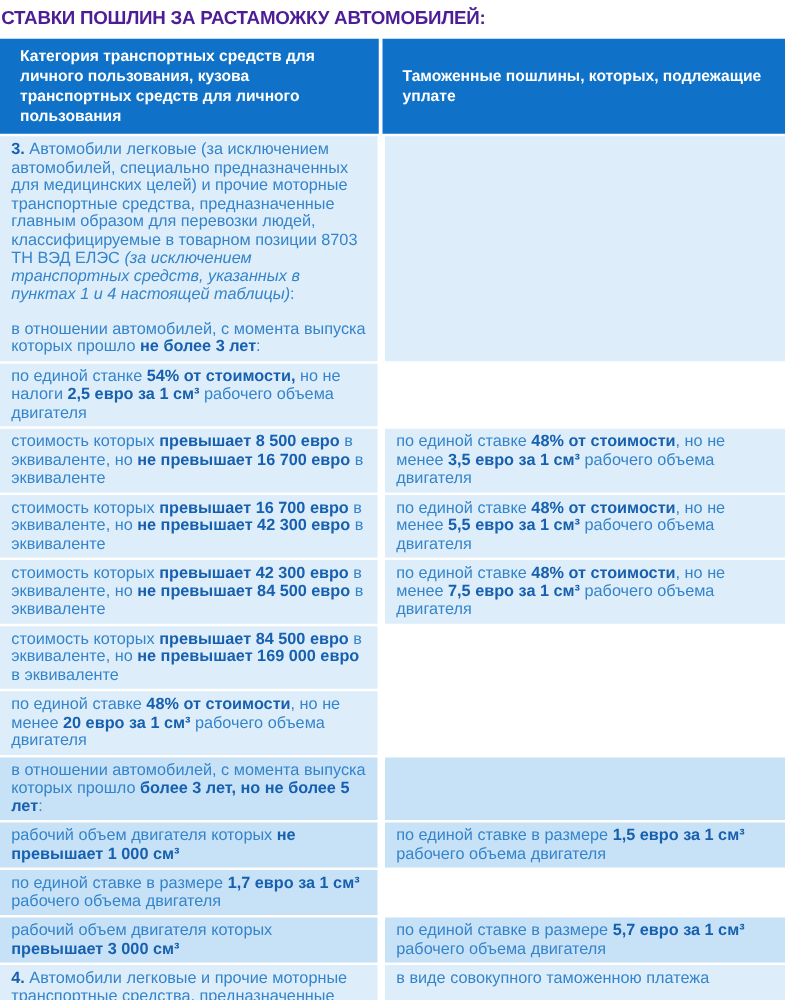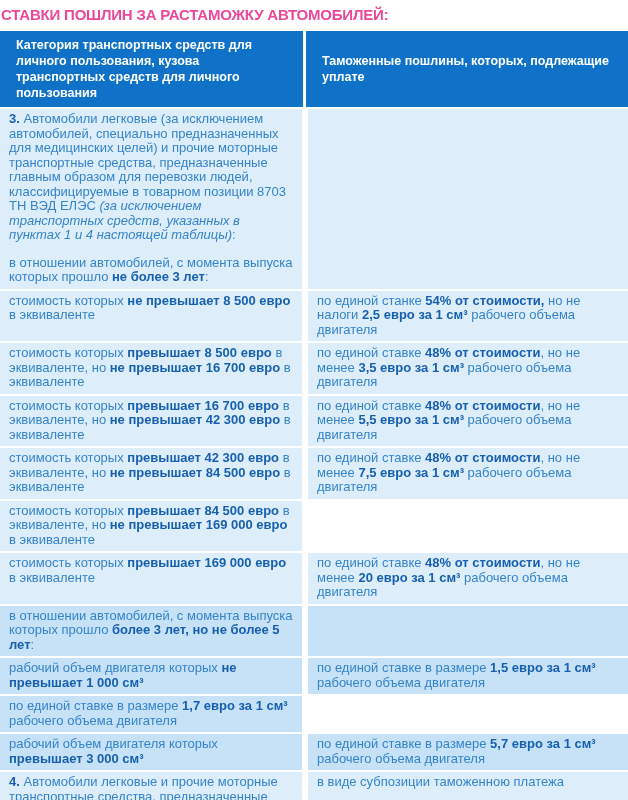--- a/index.html
+++ b/index.html
@@ -2,21 +2,21 @@
 <html lang="ru"><head>
 <meta charset="utf-8">
 <style>
   html,body{margin:0;padding:0;}
   body{
     width:628px;height:800px;overflow:hidden;background:#ffffff;
     font-family:"Liberation Sans", sans-serif;
     -webkit-font-smoothing:antialiased;
   }
   .page-title{
-    color:#ec4899;font-weight:bold;font-size:15px;line-height:18px;
+    color:#4c1d95;font-weight:bold;font-size:15px;line-height:18px;
     padding:6px 2px 7px 1px;letter-spacing:-0.2px;
   }
   .duty-table{display:flex;flex-direction:column;row-gap:2px;width:628px;}
   .thead{display:grid;grid-template-columns:303px 322px;column-gap:3px;}
   .hcell{
     background:#0f72c8;color:#ffffff;font-weight:bold;font-size:12.5px;line-height:16px;
     display:flex;align-items:center;justify-content:center;text-align:left;
     min-height:58px;padding:6px 16px;box-sizing:border-box;
   }
   .trow{display:grid;grid-template-columns:302px 320px;column-gap:6px;}
@@ -46,23 +46,20 @@
   <div class="trow shade-light">
     <div class="cell">
         <p><span class="b">3. </span><span>Автомобили легковые (за исключением автомобилей, специально предназначенных для медицинских целей) и прочие моторные транспортные средства, предназначенные главным образом для перевозки людей, классифицируемые в товарном позиции 8703 ТН ВЭД ЕЛЭС </span><span class="i">(за исключением транспортных средств, указанных в пунктах 1 и 4 настоящей таблицы)</span><span>:</span></p>
         <p><span>в отношении автомобилей, с момента выпуска которых прошло </span><span class="b">не более 3 лет</span><span>:</span></p>
       </div>
     <div class="cell"></div>
   </div>
 
   <div class="trow shade-light">
     <div class="cell">
-        <p><span>стоимость которых </span><span class="b">не превышает 8&nbsp;500 евро</span><span> в эквиваленте</span></p>
-      </div>
-    <div class="cell">
         <p><span>по единой станке </span><span class="b">54% от стоимости,</span><span> но не налоги </span><span class="b">2,5 евро за 1&nbsp;см³</span><span> рабочего объема двигателя</span></p>
       </div>
   </div>
 
   <div class="trow shade-light">
     <div class="cell">
         <p><span>стоимость которых </span><span class="b">превышает 8&nbsp;500 евро</span><span> в эквиваленте, но </span><span class="b">не превышает 16&nbsp;700 евро</span><span> в эквиваленте</span></p>
       </div>
     <div class="cell">
         <p><span>по единой ставке </span><span class="b">48% от стоимости</span><span>, но не менее </span><span class="b">3,5 евро за 1&nbsp;см³</span><span> рабочего объема двигателя</span></p>
@@ -87,23 +84,20 @@
       </div>
   </div>
 
   <div class="trow shade-light">
     <div class="cell">
         <p><span>стоимость которых </span><span class="b">превышает 84&nbsp;500 евро</span><span> в эквиваленте, но </span><span class="b">не превышает 169&nbsp;000 евро</span><span> в эквиваленте</span></p>
       </div>
   </div>
 
   <div class="trow shade-light">
-    <div class="cell">
-        <p><span>стоимость которых </span><span class="b">превышает 169&nbsp;000 евро</span><span> в эквиваленте</span></p>
-      </div>
     <div class="cell">
         <p><span>по единой ставке </span><span class="b">48% от стоимости</span><span>, но не менее </span><span class="b">20 евро за 1&nbsp;см³</span><span> рабочего объема двигателя</span></p>
       </div>
   </div>
 
   <div class="trow shade-dark">
     <div class="cell">
         <p><span>в отношении автомобилей, с момента выпуска которых прошло </span><span class="b">более 3 лет, но не более 5 лет</span><span>:</span></p>
       </div>
     <div class="cell"></div>
@@ -131,17 +125,17 @@
     <div class="cell">
         <p><span>по единой ставке в размере </span><span class="b">5,7 евро за 1&nbsp;см³</span><span> рабочего объема двигателя</span></p>
       </div>
   </div>
 
   <div class="trow shade-light">
     <div class="cell">
         <p><span class="b">4. </span><span>Автомобили легковые и прочие моторные транспортные средства, предназначенные главным образом для перевозки людей, содержащие в качестве ходовых исключительно электродвигатели (один или несколько), классифицируемые в субпозиции </span></p>
       </div>
     <div class="cell">
-        <p><span>в виде субпозиции таможенною платежа</span></p>
+        <p><span>в виде совокупного таможенною платежа</span></p>
       </div>
   </div>
 
 </div>
 
 </body></html>

